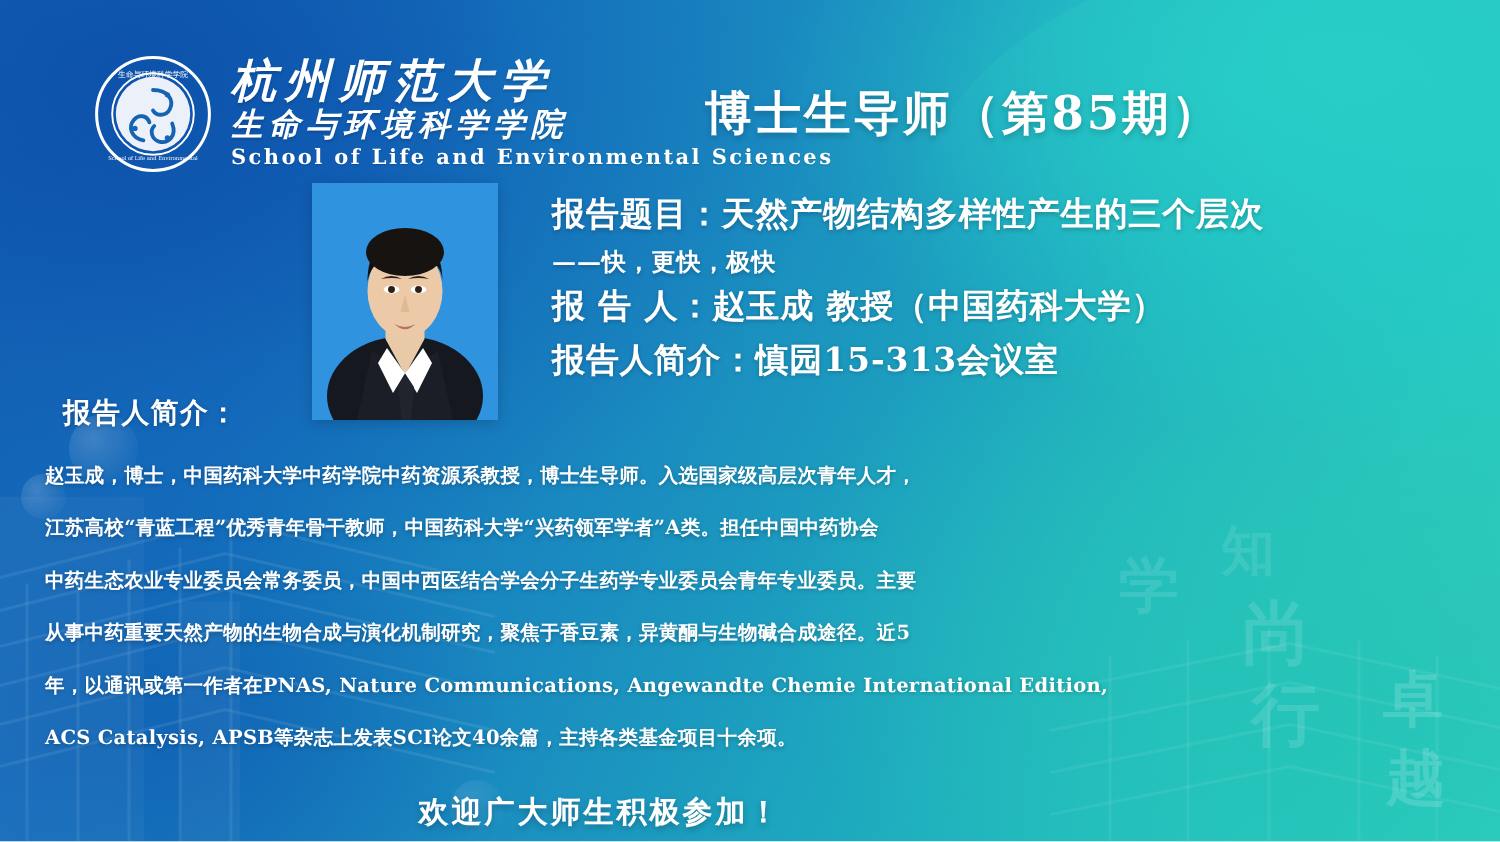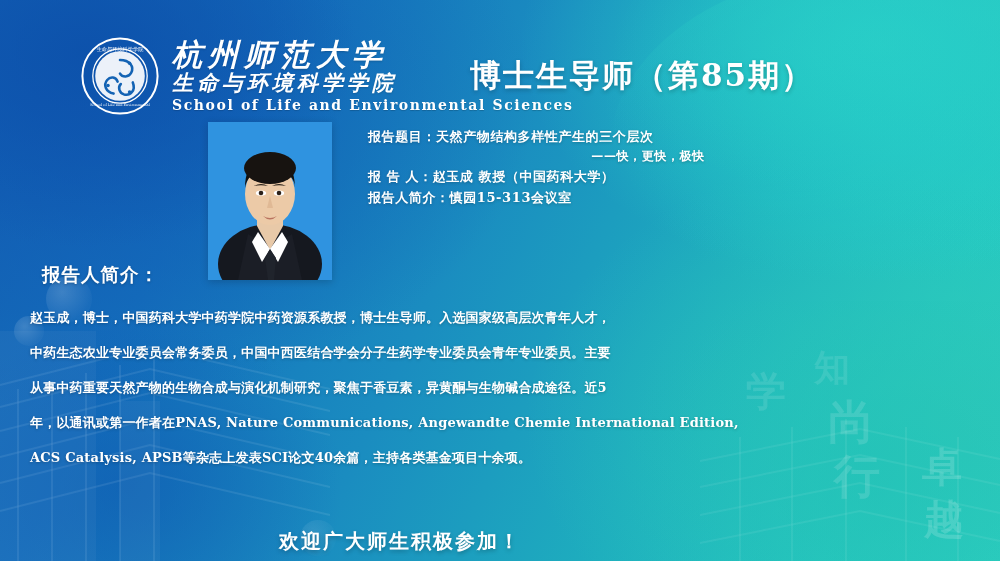--- a/index.html
+++ b/index.html
@@ -42,21 +42,21 @@
   .wm-xue{right:214px;bottom:150px;font-size:40px;color:rgba(255,255,255,.11);}
   .wm-zhi{right:150px;bottom:176px;font-size:36px;color:rgba(255,255,255,.10);}
   .bubble{position:absolute;border-radius:50%;pointer-events:none;
     background:radial-gradient(circle at 35% 35%, rgba(255,255,255,.18), rgba(255,255,255,.03) 70%);}
   .b1{left:46px;top:276px;width:46px;height:46px;}
   .b2{left:14px;top:316px;width:30px;height:30px;}
   .b3{left:300px;top:520px;width:36px;height:36px;opacity:.6;}
 
   
   .header{position:absolute;left:0;top:0;width:1000px;height:118px;}
-  .logo-wrap{position:absolute;left:80px;top:36px;display:flex;align-items:center;gap:12px;}
+  .logo-wrap{position:absolute;left:62px;top:36px;display:flex;align-items:center;gap:12px;}
   .emblem{width:80px;height:80px;flex:0 0 auto;}
   .uni-text{display:flex;flex-direction:column;justify-content:center;}
   .uni-cn1{font-family:"DejaVu Serif","Liberation Serif",serif;
     font-size:30px;font-weight:700;color:#fff;letter-spacing:6px;line-height:1.04;
     text-shadow:0 1px 2px rgba(0,0,0,.18);font-style:italic;}
   .uni-cn2{font-family:"DejaVu Serif","Liberation Serif",serif;
     font-size:21px;font-weight:700;color:#fff;letter-spacing:4px;line-height:1.15;
     text-shadow:0 1px 2px rgba(0,0,0,.18);font-style:italic;}
   .uni-en{font-family:"DejaVu Serif","Liberation Serif",serif;
     font-size:14px;font-weight:700;color:#fff;letter-spacing:1.6px;
@@ -68,24 +68,24 @@
 
   
   .portrait{position:absolute;left:208px;top:122px;width:124px;height:158px;
     background:linear-gradient(180deg,#2f93e0 0%, #2f93e0 100%);
     overflow:hidden;box-shadow:0 2px 8px rgba(0,0,0,.18);}
   .portrait svg{display:block;width:124px;height:158px;}
 
   
   .info{position:absolute;left:368px;top:126px;width:600px;
     font-family:"DejaVu Serif","Liberation Serif",serif;color:#ffffff;}
-  .info-line{font-size:13px;font-weight:700;line-height:1.62;
+  .info-line{font-size:22px;font-weight:700;line-height:1.62;
     letter-spacing:.6px;text-shadow:0 1px 3px rgba(0,0,0,.24);white-space:nowrap;}
-  .info-sub{font-size:12px;font-weight:700;line-height:1.6;
-    text-align:center;padding-right:40px;letter-spacing:.6px;
+  .info-sub{font-size:16px;font-weight:700;line-height:1.6;
+    text-align:left;padding-right:40px;letter-spacing:.6px;
     text-shadow:0 1px 3px rgba(0,0,0,.24);white-space:nowrap;}
 
   
   .bio-label{position:absolute;left:42px;top:262px;
     font-family:"DejaVu Serif","Liberation Serif",serif;
     font-size:18.5px;font-weight:700;color:#fff;letter-spacing:1px;
     text-shadow:0 1px 3px rgba(0,0,0,.26);}
   .bio{position:absolute;left:30px;top:300px;width:948px;
     font-family:"DejaVu Serif","Liberation Serif",serif;}
   .bio-line{font-size:13px;font-weight:700;color:#fff;line-height:35px;
@@ -205,20 +205,21 @@
   <div class="info">
     <div class="info-line">报告题目：天然产物结构多样性产生的三个层次</div>
     <div class="info-sub">——快，更快，极快</div>
     <div class="info-line">报 告 人：赵玉成 教授（中国药科大学）</div>
     <div class="info-line">报告人简介：慎园15-313会议室</div>
   </div>
 
   <div class="bio-label">报告人简介：</div>
   <div class="bio">
     <div class="bio-line">赵玉成，博士，中国药科大学中药学院中药资源系教授，博士生导师。入选国家级高层次青年人才，</div>
+    <div class="bio-line">江苏高校“青蓝工程”优秀青年骨干教师，中国药科大学“兴药领军学者”A类。担任中国中药协会</div>
     <div class="bio-line">中药生态农业专业委员会常务委员，中国中西医结合学会分子生药学专业委员会青年专业委员。主要</div>
     <div class="bio-line">从事中药重要天然产物的生物合成与演化机制研究，聚焦于香豆素，异黄酮与生物碱合成途径。近5</div>
     <div class="bio-line">年，以通讯或第一作者在PNAS, Nature Communications, Angewandte Chemie International Edition,</div>
     <div class="bio-line">ACS Catalysis, APSB等杂志上发表SCI论文40余篇，主持各类基金项目十余项。</div>
   </div>
 
   <div class="footer">欢迎广大师生积极参加！</div>
 
 </div>
 

